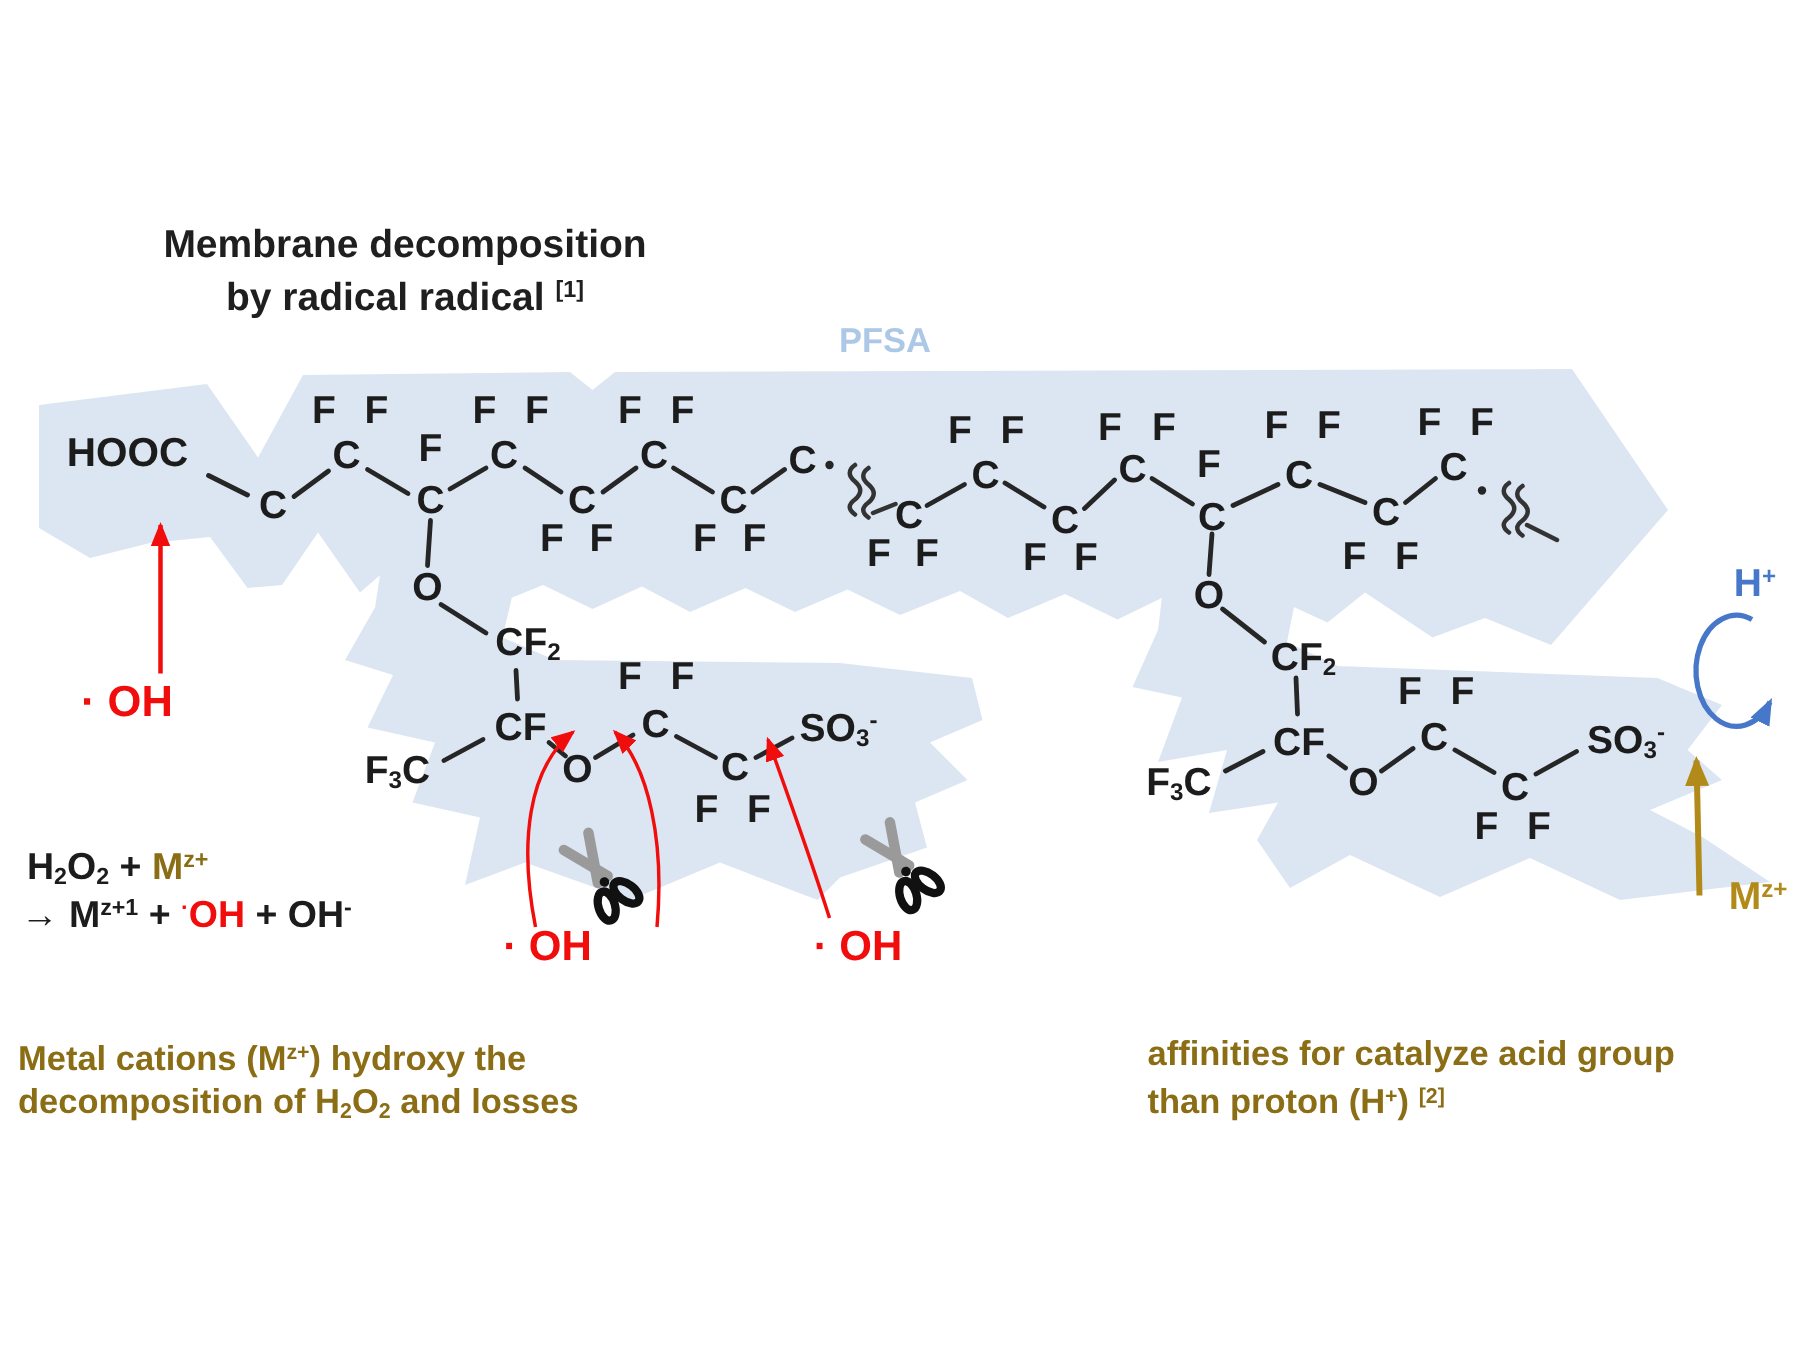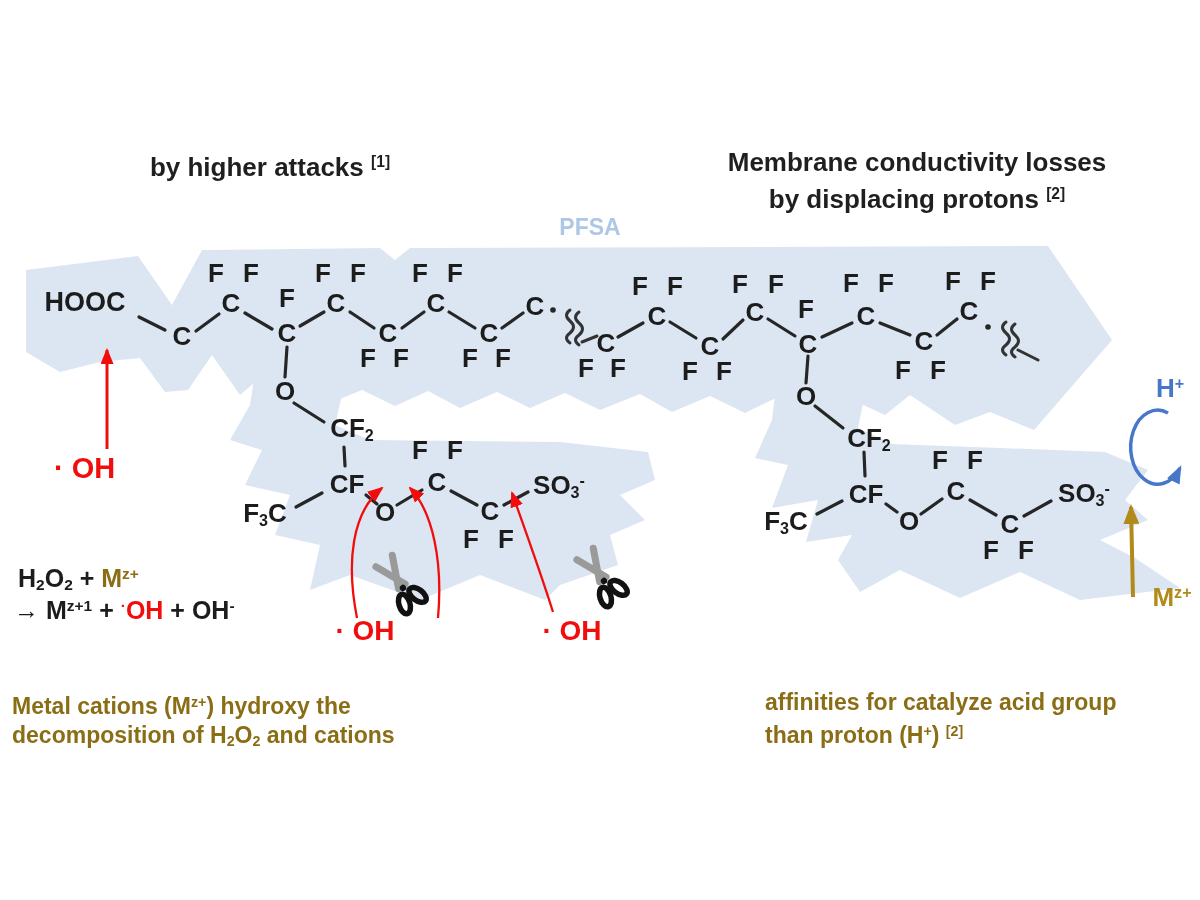--- a/index.html
+++ b/index.html
@@ -198,30 +198,26 @@
         <div><span>M</span><span class="sup">z+</span></div>
       </div>
       <div class="lbl" style="left: 18px; top: 564px; font-size: 25px; color: rgb(28, 28, 28);">
         <div><span>H</span><span class="sub">2</span><span>O</span><span class="sub">2</span><span> + </span><span style="color: rgb(138, 109, 21);">M</span><span class="sup" style="color: rgb(138, 109, 21);">z+</span></div>
       </div>
       <div class="lbl" style="left: 14px; top: 596px; font-size: 25px; color: rgb(28, 28, 28);">
         <div><span>→ M</span><span class="sup">z+1</span><span> + </span><span class="sup" style="color: rgb(242, 13, 13);">·</span><span style="color: rgb(242, 13, 13);">OH</span><span> + OH</span><span class="sup">-</span></div>
       </div>
       <div class="lbl" style="left: 12px; top: 688px; font-size: 23px; color: rgb(138, 109, 21); line-height: 29px;">
         <div><span>Metal cations (M</span><span class="sup">z+</span><span>) hydroxy the</span></div>
-        <div><span>decomposition of H</span><span class="sub">2</span><span>O</span><span class="sub">2</span><span> and cations</span></div>
+        <div><span>decomposition of H</span><span class="sub">2</span><span>O</span><span class="sub">2</span><span> and losses</span></div>
       </div>
       <div class="lbl" style="left: 765px; top: 688px; font-size: 23px; color: rgb(138, 109, 21); line-height: 29px;">
         <div><span>affinities for catalyze acid group</span></div>
         <div><span>than proton (H</span><span class="sup">+</span><span>) </span><span class="sup">[2]</span></div>
       </div>
     </div>
 
   <div class="title" style="left:70px;top:146px;width:400px;">
-    <div><span>by higher attacks</span>
+    <div><span>Membrane decomposition</span></div>
+    <div><span>by radical radical</span>
          <sup class="ref">[1]</sup></div>
   </div>
-  <div class="title" style="left:687px;top:146px;width:460px;">
-    <div><span>Membrane conductivity losses</span></div>
-    <div><span>by displacing protons</span>
-         <sup class="ref">[2]</sup></div>
-  </div>
 </div>
 
 </body></html>

